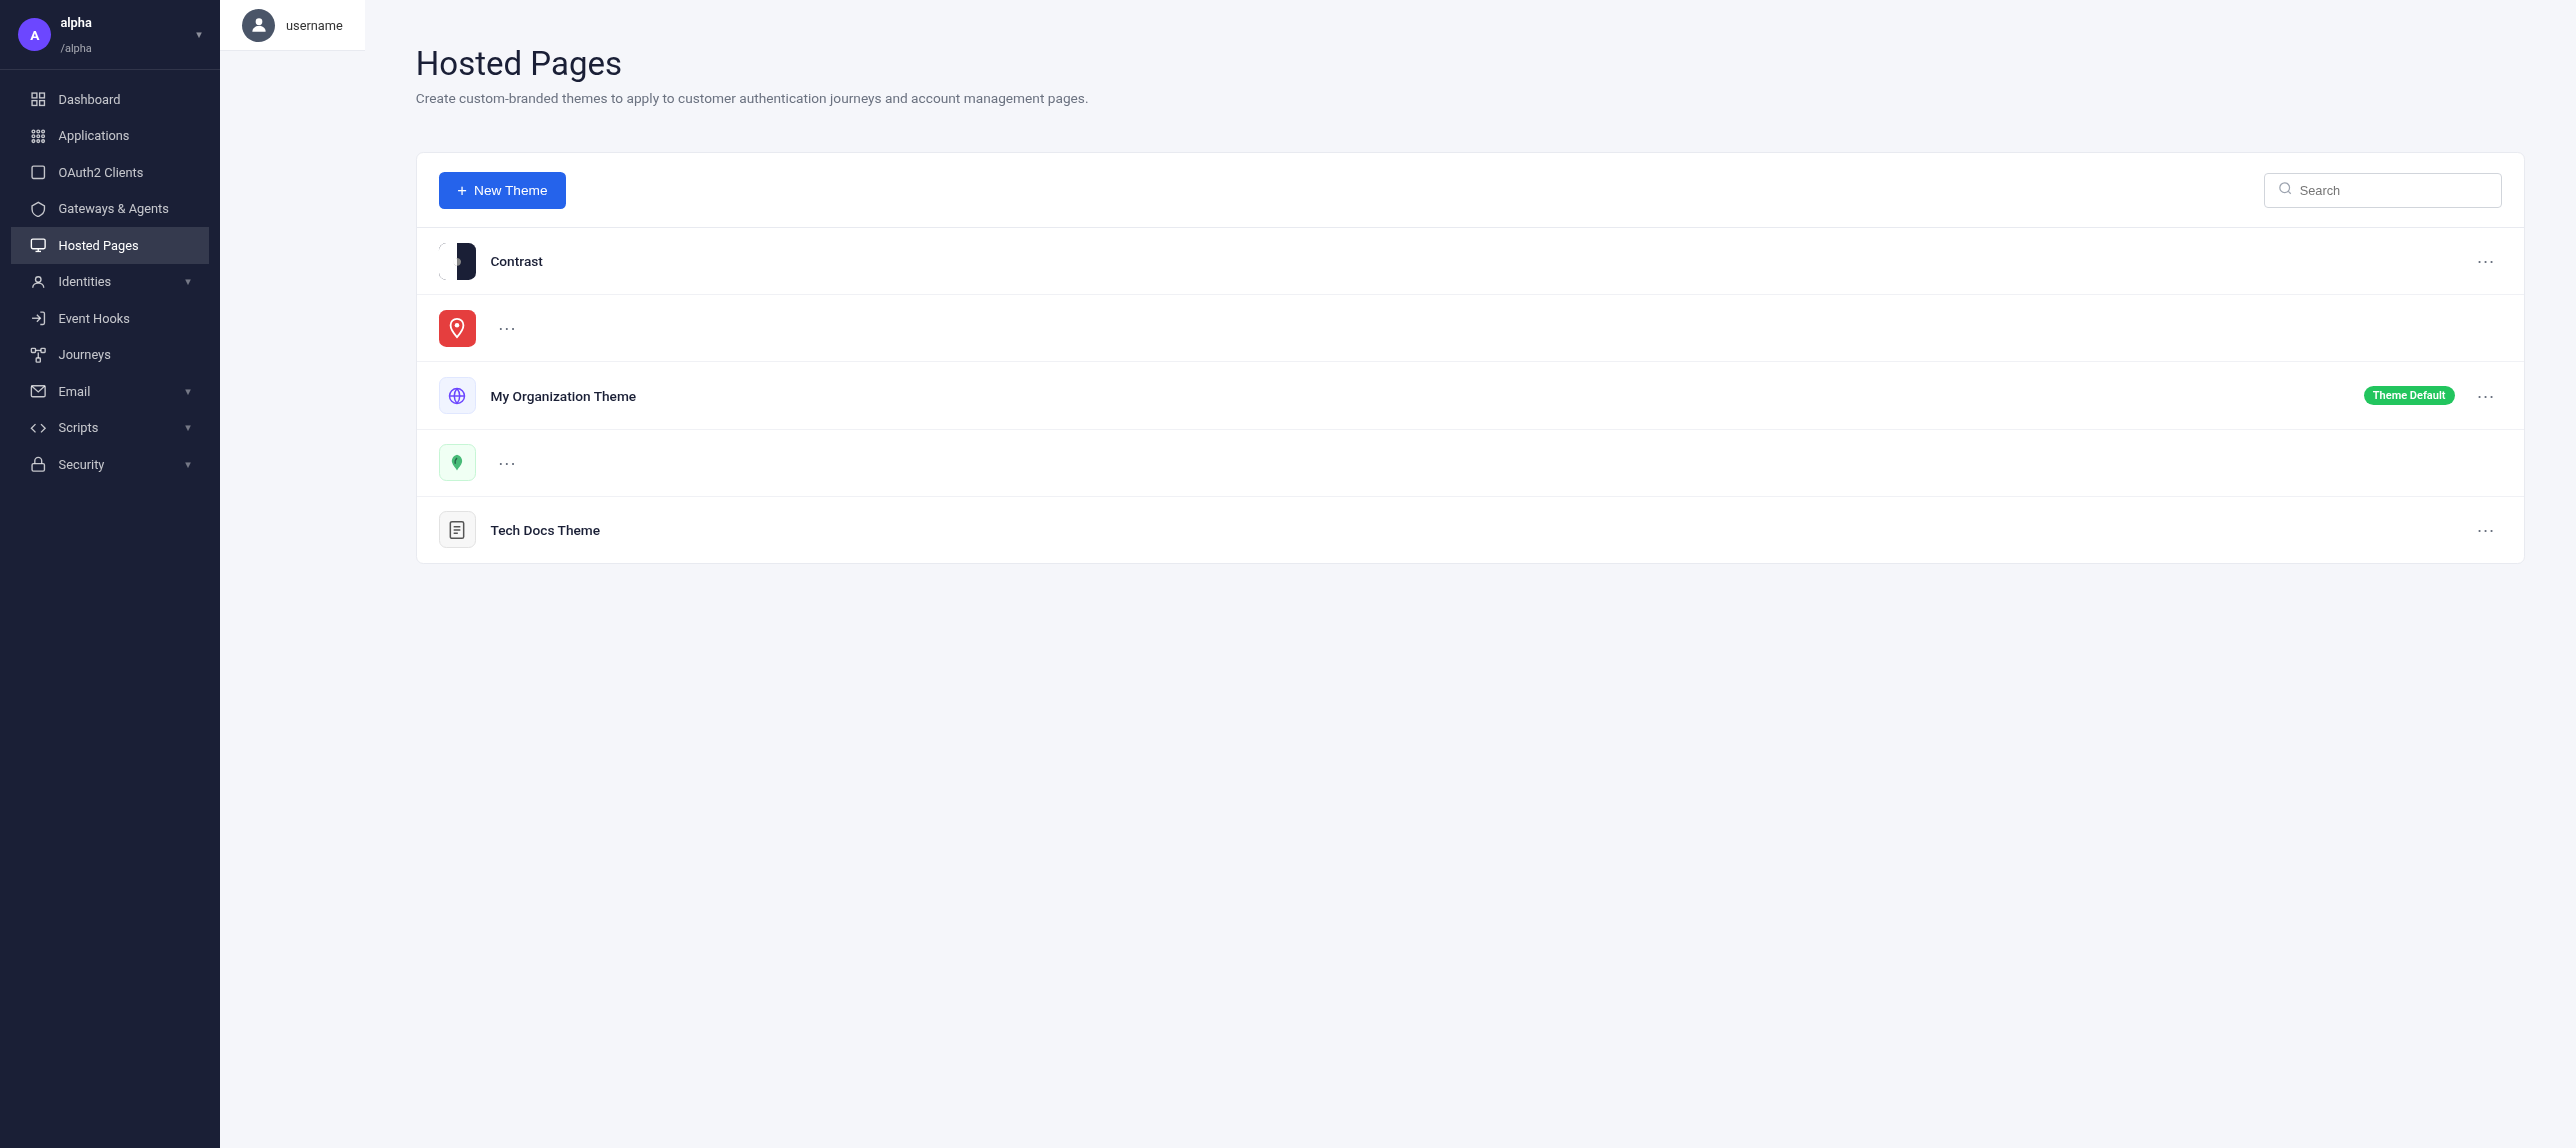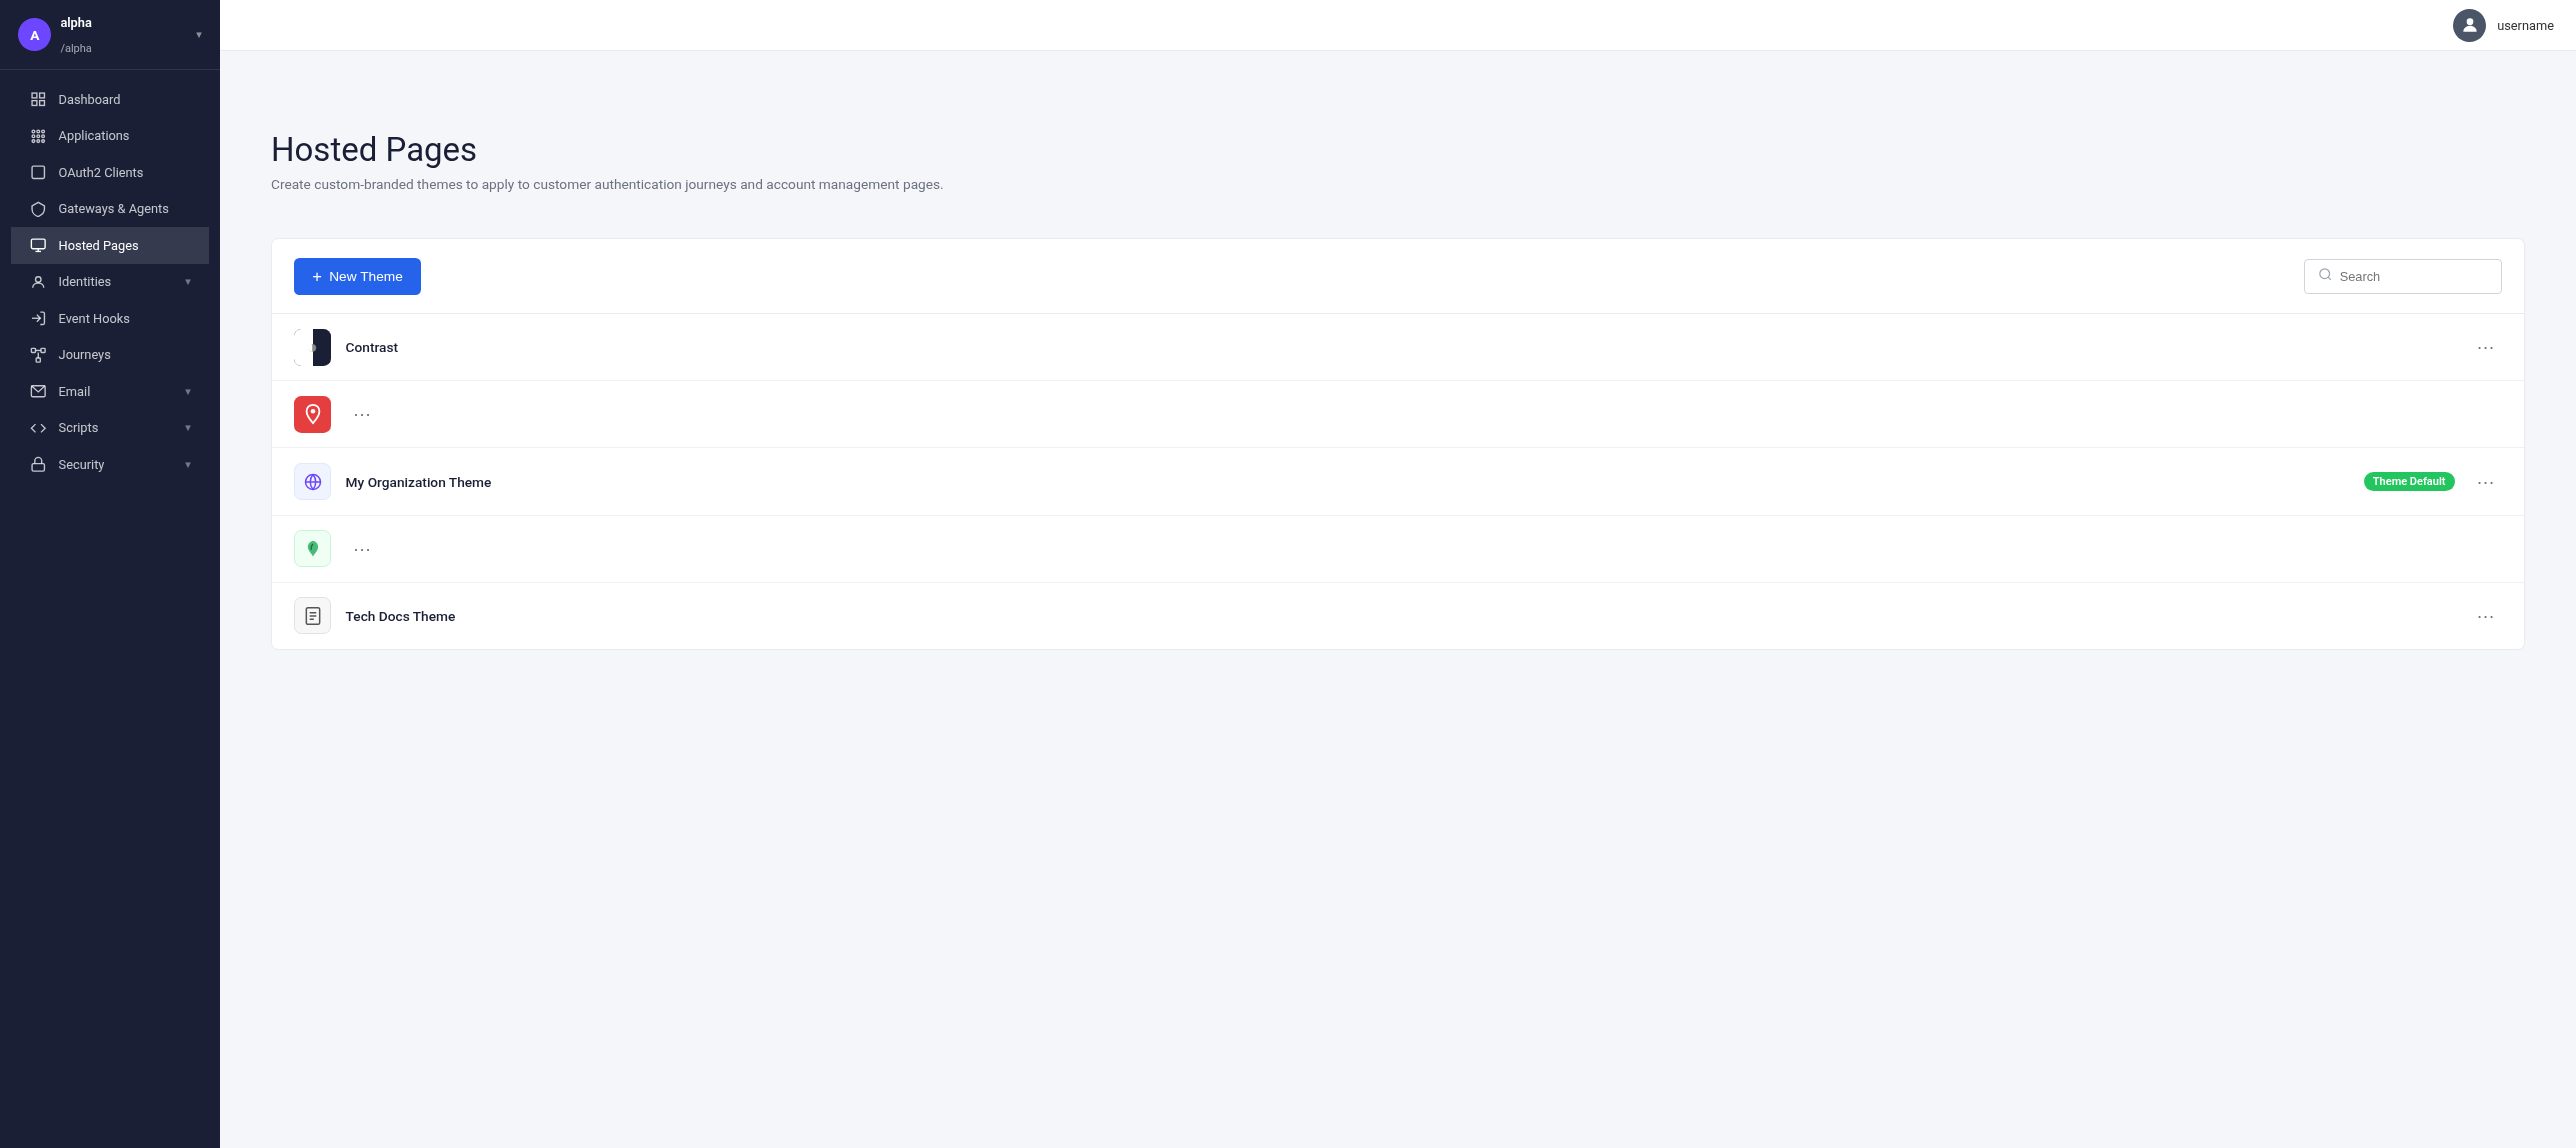--- a/index.html
+++ b/index.html
@@ -80,23 +80,22 @@
       flex-shrink: 0;
       font-size: 14.6px;
     }
     .nav-item .nav-label { flex: 1; }
     .nav-item .nav-chevron { font-size: 11px; color: rgba(255,255,255,0.4); }
 
     
     .main {
       flex: 1;
       display: flex;
-      flex-direction: column;
+      flex-direction: row;
       overflow: hidden;
-      gap: 35px;
     }
     .topbar {
       height: 51px;
       background: #fff;
       border-bottom: 0.9px solid #e8eaf0;
       display: flex;
       align-items: center;
       justify-content: flex-end;
       padding: 0 22px;
       gap: 11px;
@@ -164,21 +163,21 @@
     }
     .btn-plus { font-size: 16.5px; font-weight: 400; }
 
     .search-box {
       display: flex;
       align-items: center;
       border: 0.9px solid #d1d5db;
       border-radius: 4px;
       padding: 7.3px 12.8px;
       gap: 7.3px;
-      width: 198px;
+      width: 238px;
     }
     .search-icon { color: #9ca3af; font-size: 14.6px; }
     .search-input {
       border: none;
       outline: none;
       font-size: 12.8px;
       color: #6b7280;
       width: 100%;
       background: transparent;
     }

